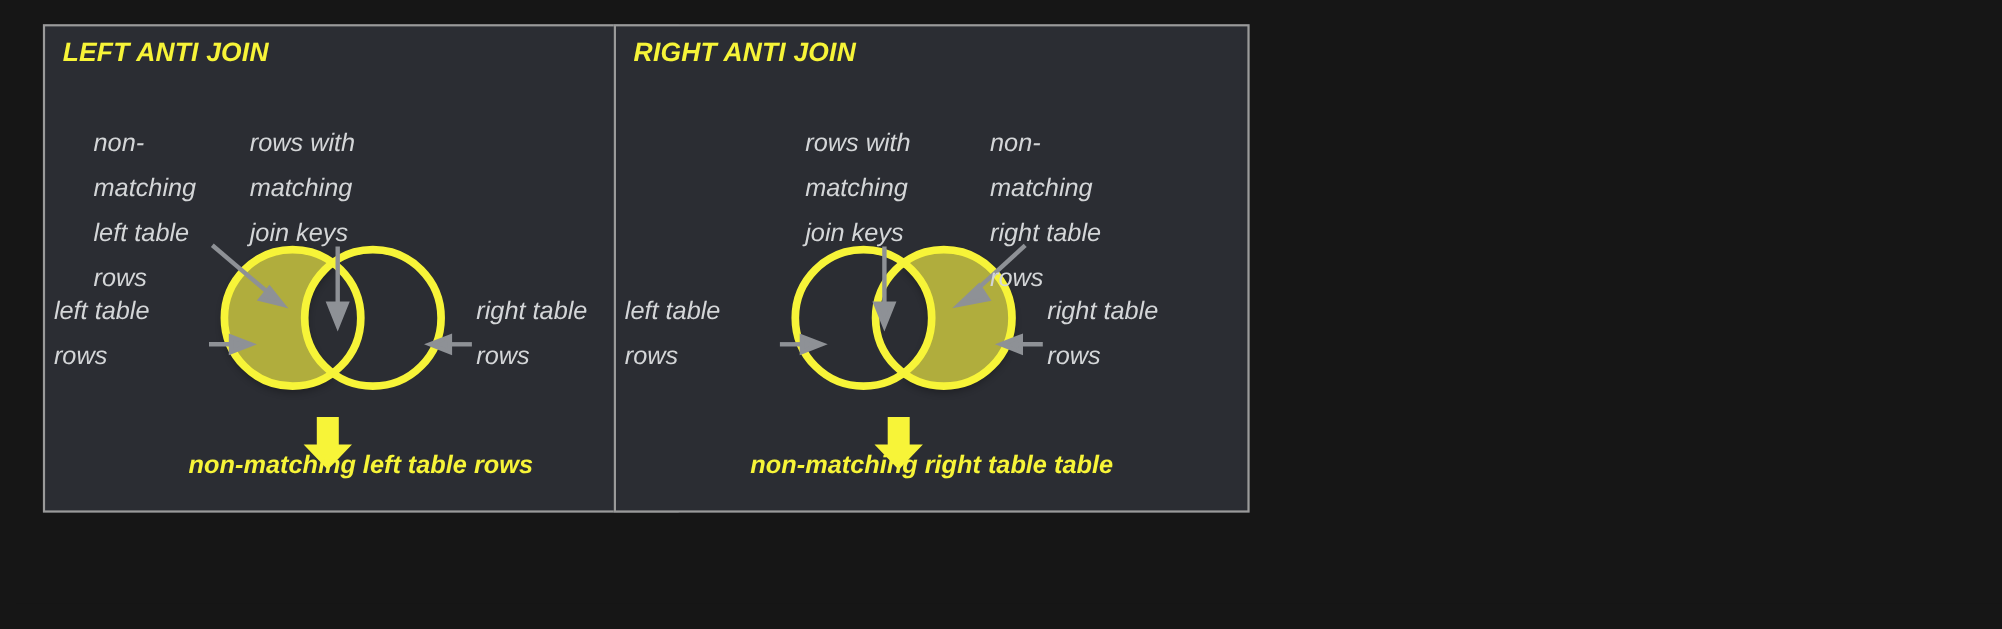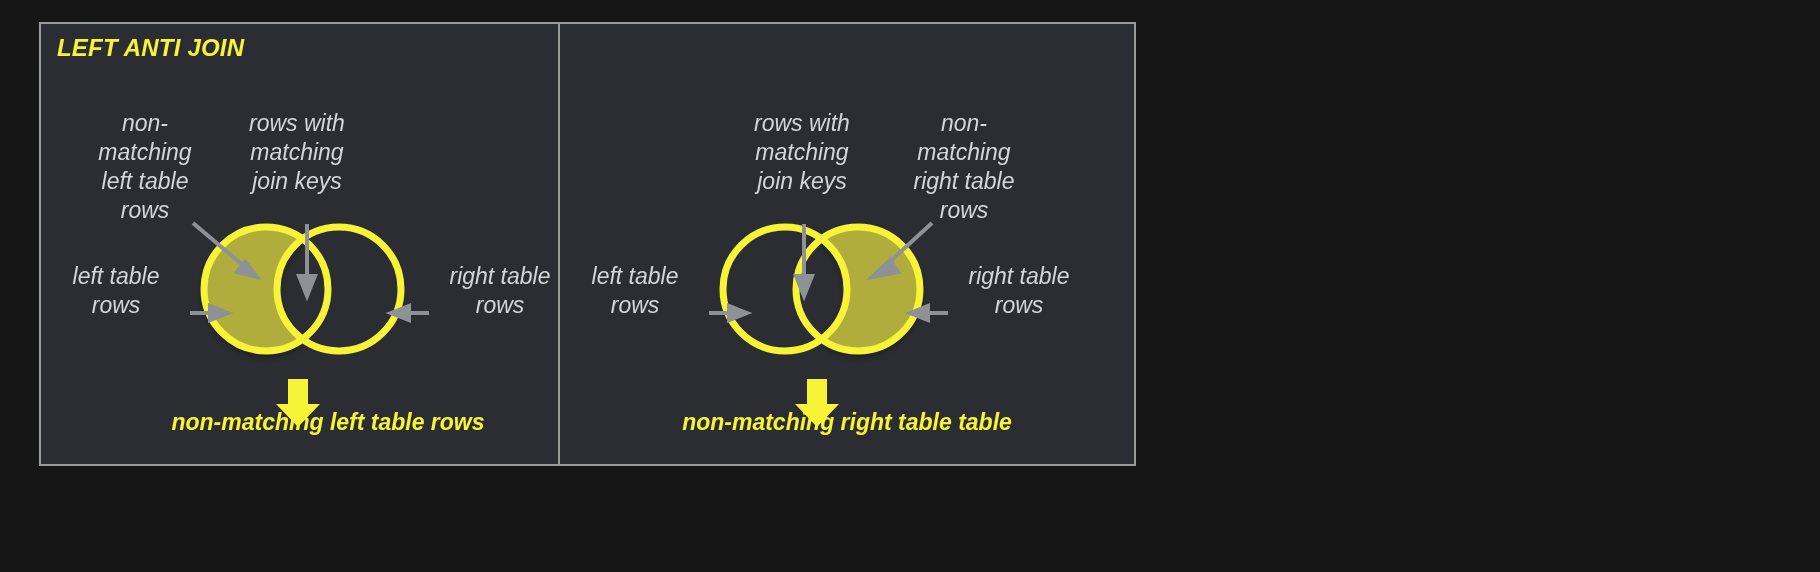--- a/index.html
+++ b/index.html
@@ -51,22 +51,22 @@
     left: 0; top: 0;
     width: 100%;
     height: 100%;
   }
   .stage svg { display: block; }
 
   .ann {
     position: absolute;
     color: #d4d6d8;
     font-size: 23px;
-    line-height: 29px;
-    text-align: center;
+    line-height: 41px;
+    text-align: left;
     white-space: pre-line;
   }
   .result-label {
     position: absolute;
     width: 100%;
     text-align: center;
     color: #f7f438;
     font-size: 23px;
     font-weight: bold;
     white-space: nowrap;
@@ -138,20 +138,21 @@
 rows</div>
 
     <div class="ann" style="left: 392px; top: 238px; width: 134px;">right table
 rows</div>
 
     <div class="result-label" style="top: 385px;">non-matching left table rows</div>
   </div>
 
   <div class="panel" id="panel-right">
 
+    <div class="panel-title">RIGHT ANTI JOIN</div>
 
     <div class="stage">
       <svg width="578" height="444" viewBox="0 0 578 444" xmlns="http://www.w3.org/2000/svg">
         <defs>
           <filter id="R-soft" x="-40%" y="-40%" width="180%" height="180%">
             <feDropShadow dx="0" dy="4" stdDeviation="5" flood-color="#000" flood-opacity="0.45"></feDropShadow>
           </filter>
           <mask id="R-rightOnly">
             <rect x="0" y="0" width="578" height="444" fill="black"></rect>
             <circle cx="298" cy="265" r="62" fill="white"></circle>

